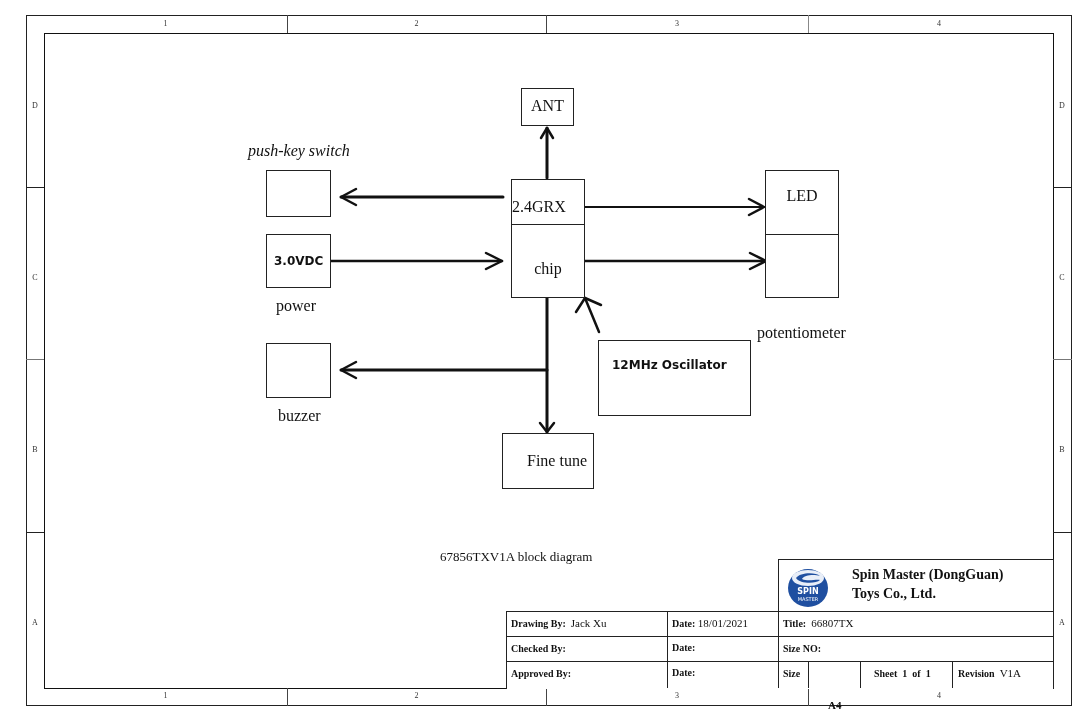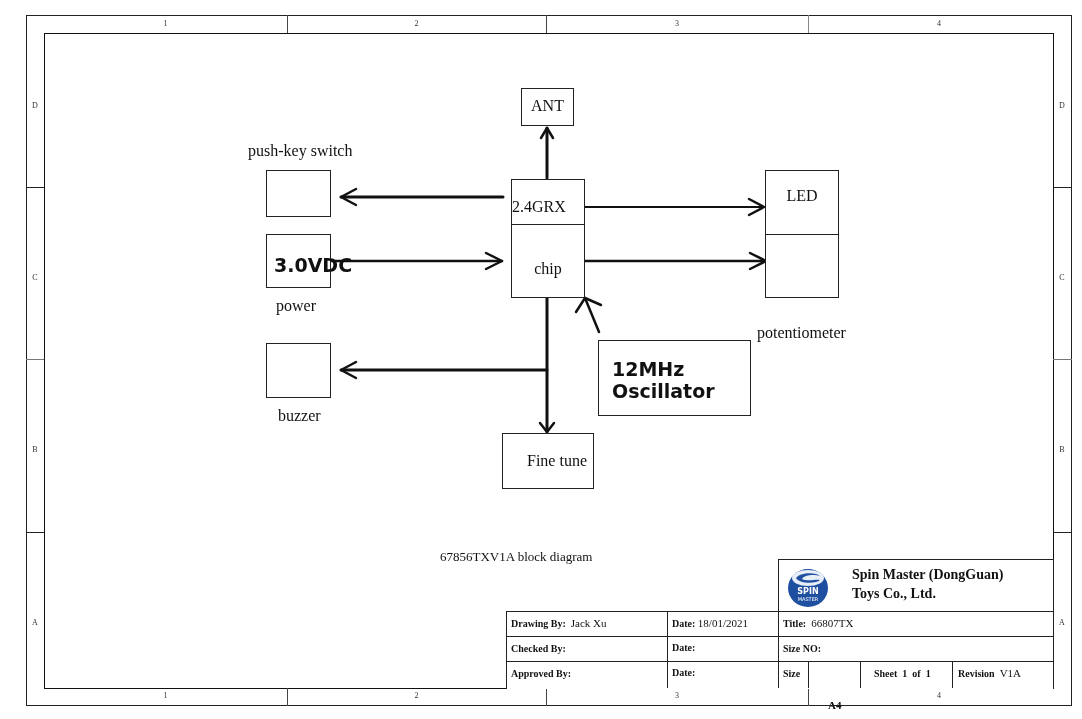--- a/index.html
+++ b/index.html
@@ -6,21 +6,21 @@
   body{width:1082px;height:719px;position:relative;overflow:hidden;font-family:"Liberation Serif",serif;color:#111;}
   .abs{position:absolute;}
   .frame-outer{left:26px;top:15px;width:1046px;height:691px;border:1px solid #222;box-sizing:border-box;}
   .frame-inner{left:44px;top:33px;width:1010px;height:656px;border:1px solid #111;box-sizing:border-box;}
   .zone-num{font-size:8px;color:#333;text-align:center;}
   .zone-letter{font-size:8px;color:#333;width:18px;text-align:center;}
   .vdiv{width:1px;background:#444;}
   .hdiv{height:1px;background:#777;}
   .box{border:1px solid #222;box-sizing:border-box;background:#fff;}
   .lbl{font-size:16px;white-space:nowrap;}
-  .bold-sans{font-family:"DejaVu Sans",sans-serif;font-weight:bold;font-size:19px;}
+  .bold-sans{font-family:"DejaVu Sans",sans-serif;font-weight:bold;font-size:12px;}
   svg.wires{position:absolute;left:0;top:0;}
   .tb{position:absolute;border:1px solid #222;box-sizing:border-box;background:#fff;}
   .tbcell{position:absolute;font-size:10px;font-weight:bold;white-space:nowrap;}
   .tbval{font-weight:normal;font-size:11px;}
   .company{font-size:14px;font-weight:bold;line-height:20px;}
 </style>
 </head>
 <body>
 
 <div class="abs frame-outer"></div>
@@ -91,21 +91,21 @@
   <div class="lbl" style="position:absolute;left:0;width:100%;top:8px;text-align:center;">ANT</div>
 </div>
 
 <div class="abs box" style="left:511px;top:179px;width:74px;height:119px;">
   <div style="position:absolute;left:0;top:44px;width:100%;height:1px;background:#222;"></div>
   <div class="lbl" style="position:absolute;left:0;top:18px;">2.4GRX</div>
   <div class="lbl" style="position:absolute;left:0;width:100%;top:80px;text-align:center;">chip</div>
 </div>
 
 <div class="abs box" style="left:266px;top:170px;width:65px;height:47px;"></div>
-<div class="abs lbl" style="left:248px;top:142px;">push-key switch</div>
+<div class="abs lbl" style="left:248px;top:142px;font-style:italic;">push-key switch</div>
 
 <div class="abs box" style="left:266px;top:234px;width:65px;height:54px;">
   <div class="bold-sans" style="position:absolute;left:7px;top:19px;">3.0VDC</div>
 </div>
 <div class="abs lbl" style="left:276px;top:297px;">power</div>
 
 <div class="abs box" style="left:266px;top:343px;width:65px;height:55px;"></div>
 <div class="abs lbl" style="left:278px;top:407px;">buzzer</div>
 
 <div class="abs box" style="left:765px;top:170px;width:74px;height:70px;">

